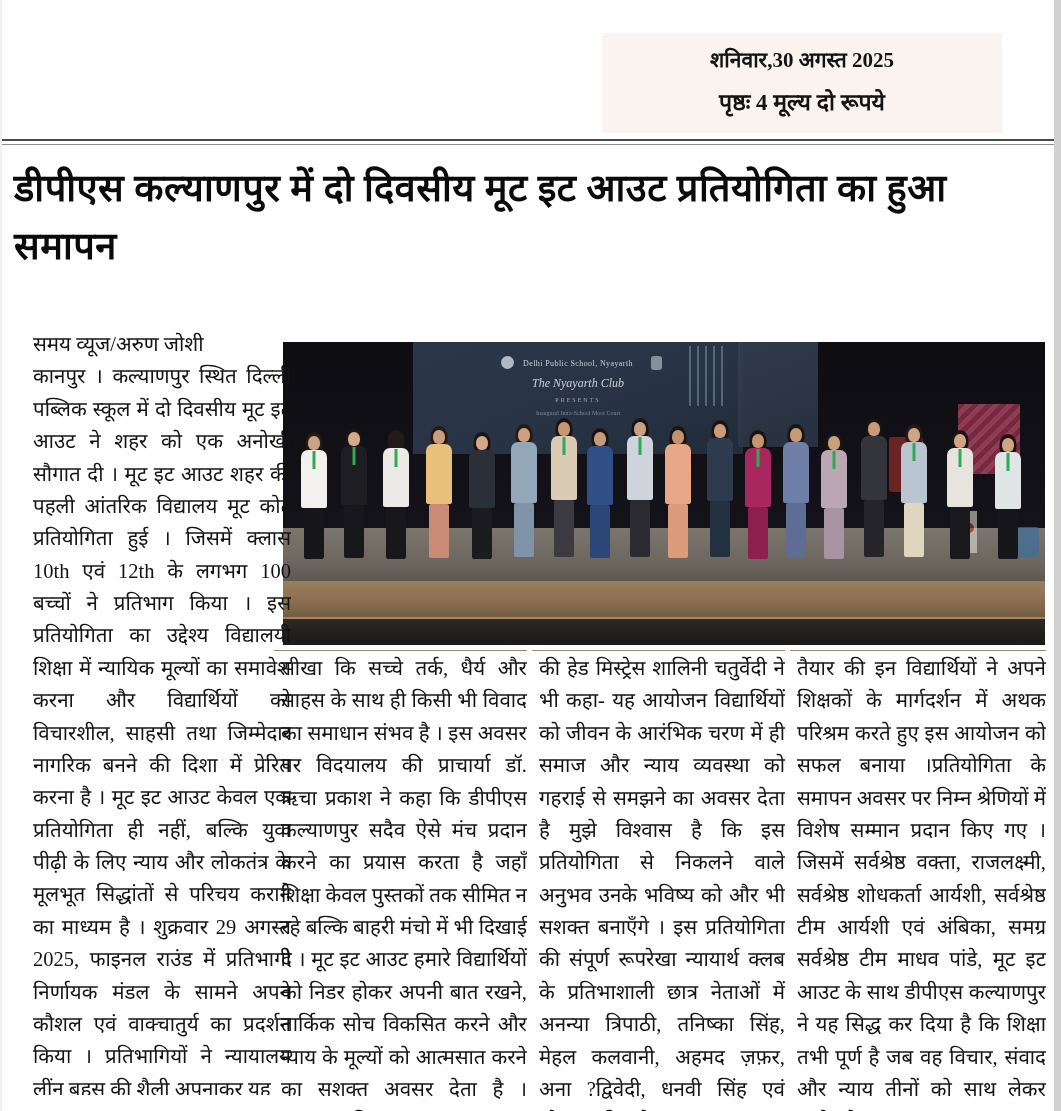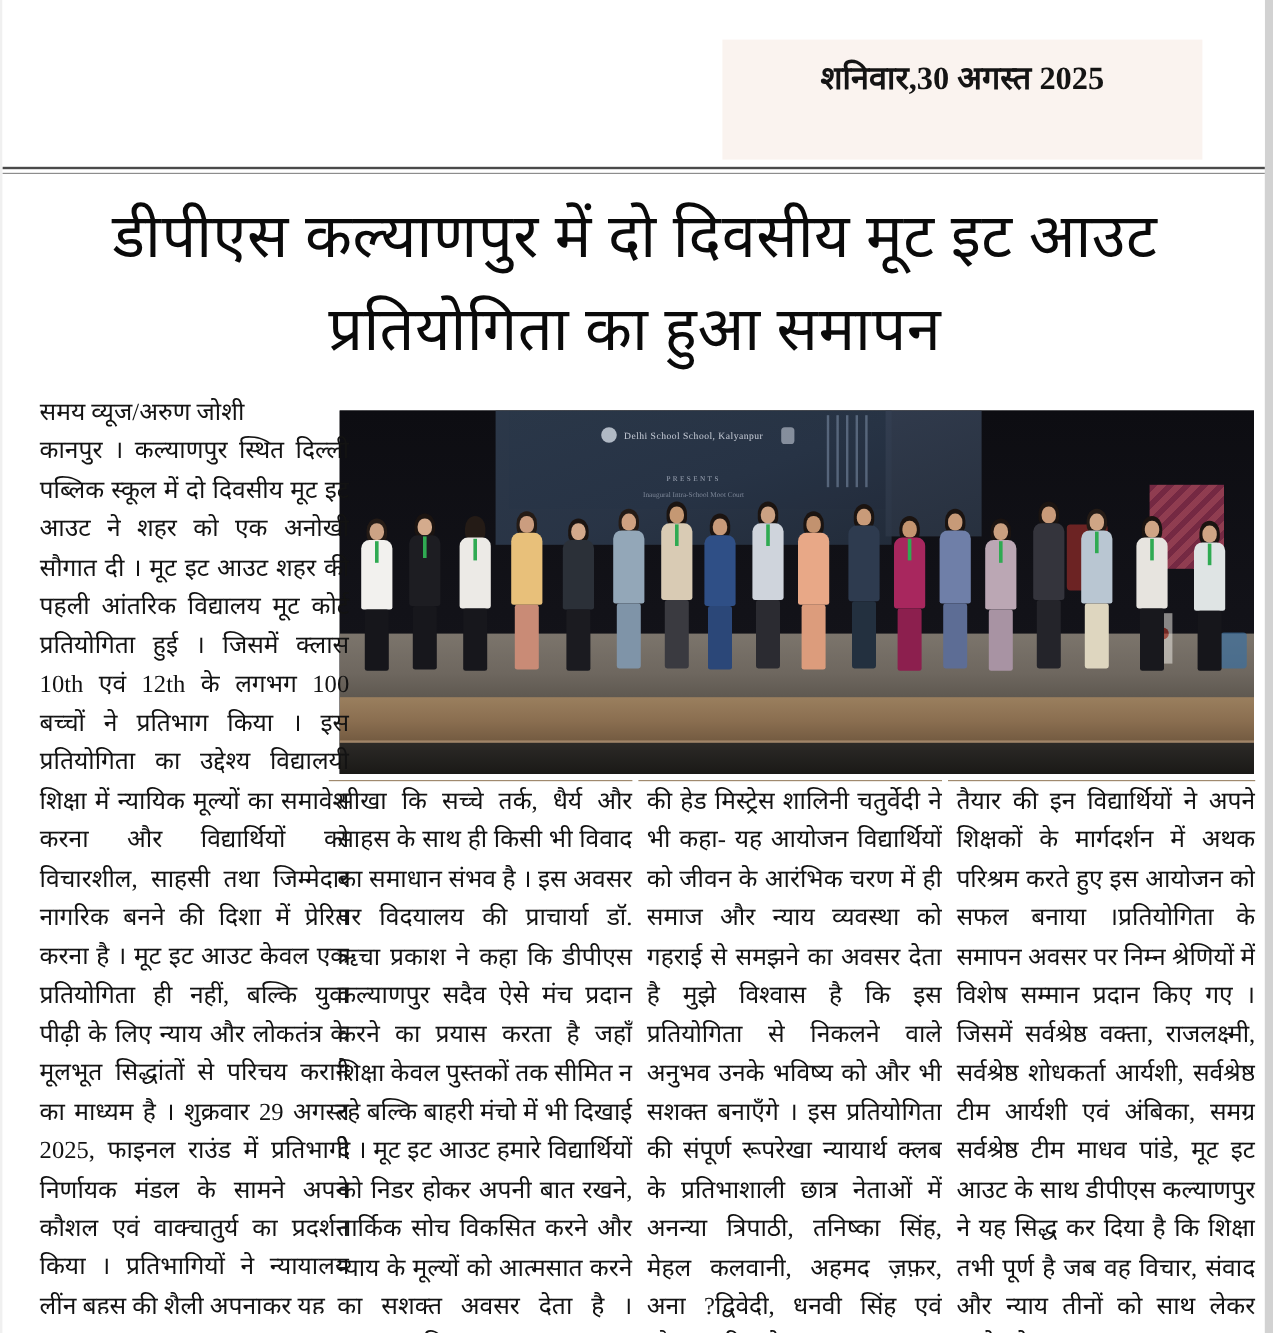--- a/index.html
+++ b/index.html
@@ -47,44 +47,44 @@
   }
   .city{
     position:absolute;left:0;top:-28px;width:400px;
     text-align:center;
     font-size:24px;font-weight:bold;color:#141414;
     font-family:"Liberation Serif", serif;
   }
   .dateline{
     position:absolute;left:0;top:12px;width:400px;
     text-align:center;
-    font-size:27px;font-weight:bold;color:#141414;
+    font-size:21px;font-weight:bold;color:#141414;
   }
   .priceline{
     position:absolute;left:0;top:52px;width:400px;
     text-align:center;
     font-size:23px;font-weight:bold;color:#141414;
   }
 
   .rule-top{
     position:absolute;left:0;top:139px;width:1054px;height:0;
     border-top:2px solid #4a4a4a;
   }
   .rule-top2{
     position:absolute;left:0;top:144px;width:1054px;height:0;
     border-top:1px solid #8d8d8d;
   }
 
   
   .headline{
     position:absolute;left:12px;top:160px;width:1030px;
-    text-align:center;
+    text-align:left;
     font-family:"Liberation Serif", serif;
-    font-weight:normal;
-    font-size:51px;
+    font-weight:bold;
+    font-size:38px;
     line-height:1.52;
     letter-spacing:0.5px;
     color:#0a0a0a;
   }
 
   
   .photo{
     position:absolute;left:281px;top:342px;
     width:762px;height:303px;
     background:#0b0b10;
@@ -195,20 +195,21 @@
 </head>
 <body>
 
 <div class="page">
 
   <div class="masthead">
 
 
     <div class="datebox">
       <div class="dateline">शनिवार,30  अगस्त 2025</div>
+      <div class="priceline">पृष्ठः 4  मूल्य दो रूपये</div>
     </div>
 
     <div class="rule-top"></div>
     <div class="rule-top2"></div>
   </div>
 
   <div class="headline">डीपीएस कल्याणपुर में दो दिवसीय मूट इट आउट प्रतियोगिता का हुआ समापन</div>
 
   <div class="photo">
     <div class="ph-bg"></div>
@@ -216,21 +217,22 @@
     <div class="ph-screen">
       <div class="scr-emblem"></div>
       <div class="scr-emblem2"></div>
       <div class="scr-lines">
         <i style="left:0"></i>
           <i style="left:8px"></i>
           <i style="left:16px"></i>
           <i style="left:24px"></i>
           <i style="left:32px"></i>
       </div>
-      <div class="scr-title">Delhi School School, Kalyanpur</div>
+      <div class="scr-title">Delhi Public School, Nyayarth</div>
+      <div class="scr-club">The Nyayarth Club</div>
       <div class="scr-presents">PRESENTS</div>
       <div class="scr-sub">Inaugural Intra-School Moot Court</div>
     </div>
     <div class="ph-screen2"></div>
     <div class="ph-banner"></div>
     <div class="ph-red"></div>
 
     <div class="ph-stage"></div>
     <div class="ph-stage-front"></div>
     <div class="ph-floor2"></div>

